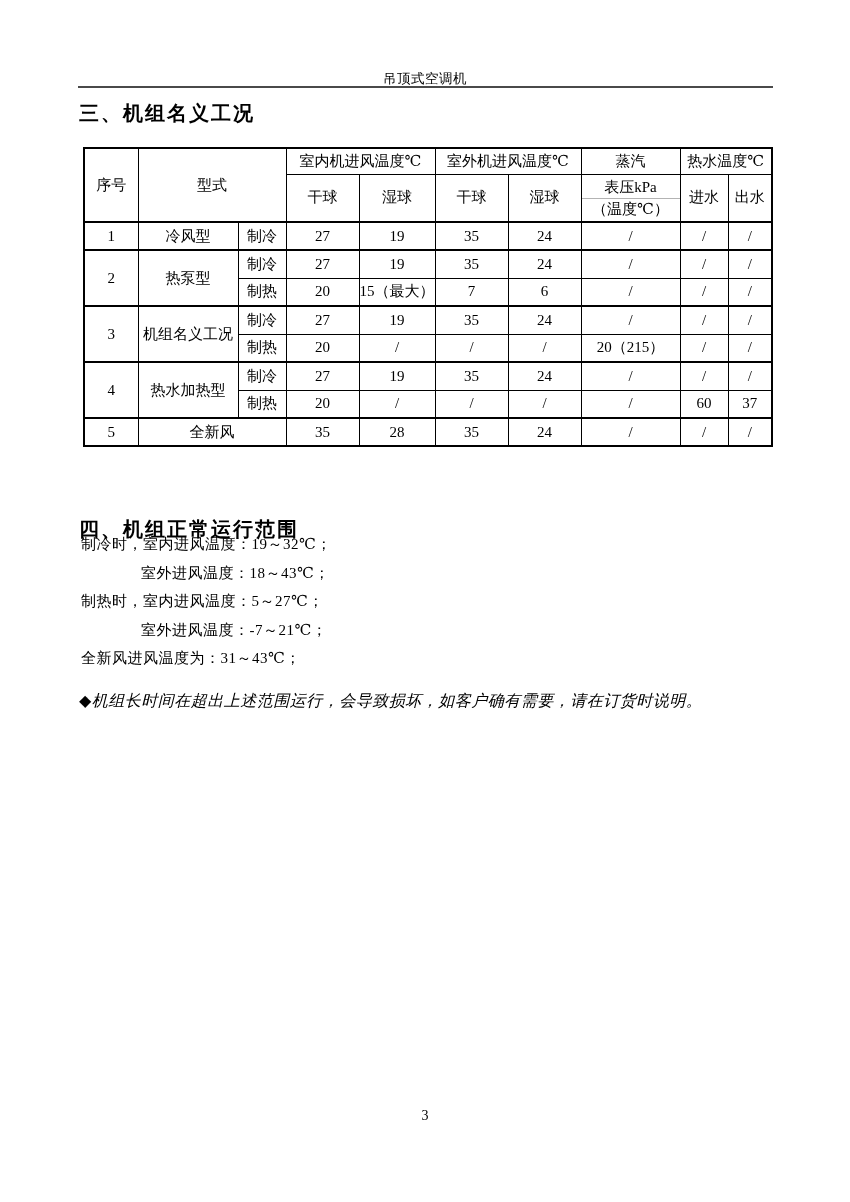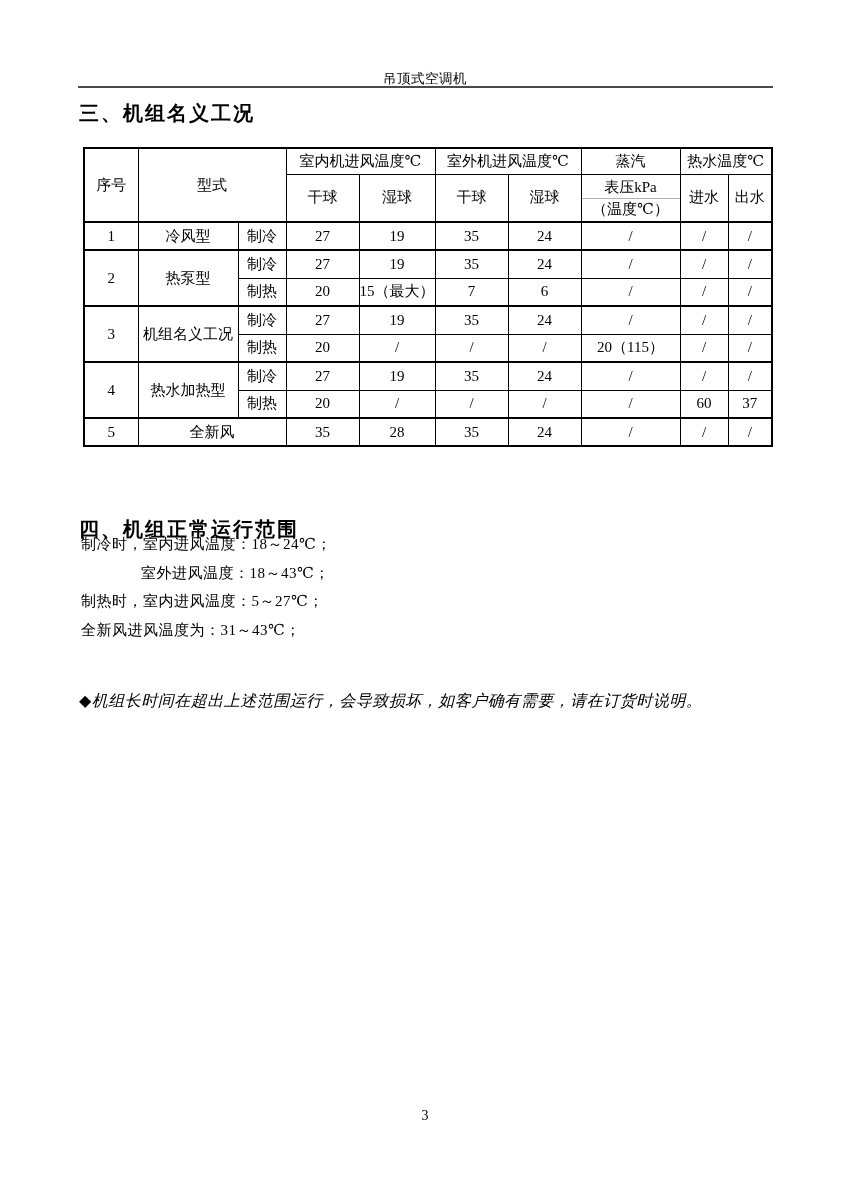--- a/index.html
+++ b/index.html
@@ -156,21 +156,21 @@
         <td>/</td>
         <td>/</td>
         <td>/</td>
       </tr>
       <tr class="dr">
         <td>制热</td>
         <td>20</td>
         <td>/</td>
         <td>/</td>
         <td>/</td>
-        <td>20（115）</td>
+        <td>20（215）</td>
         <td>/</td>
         <td>/</td>
       </tr>
 
       <tr class="dr g">
         <td rowspan="2">4</td>
         <td rowspan="2">热水加热型</td>
         <td>制冷</td>
         <td>27</td>
         <td>19</td>
@@ -201,23 +201,24 @@
         <td>/</td>
         <td>/</td>
         <td>/</td>
       </tr>
     </tbody>
   </table>
 
   <div class="sec-heading sec4-heading">四、机组正常运行范围</div>
 
   <div class="range-lines">
-    <div class="line">制冷时，室内进风温度：18～24℃；</div>
+    <div class="line">制冷时，室内进风温度：19～32℃；</div>
     <div class="line indent">室外进风温度：18～43℃；</div>
     <div class="line">制热时，室内进风温度：5～27℃；</div>
+    <div class="line indent">室外进风温度：-7～21℃；</div>
     <div class="line">全新风进风温度为：31～43℃；</div>
   </div>
 
   <div class="warning-note">◆机组长时间在超出上述范围运行，会导致损坏，如客户确有需要，请在订货时说明。</div>
 
   <div class="page-number">3</div>
 
 </div>
 
 </body></html>

